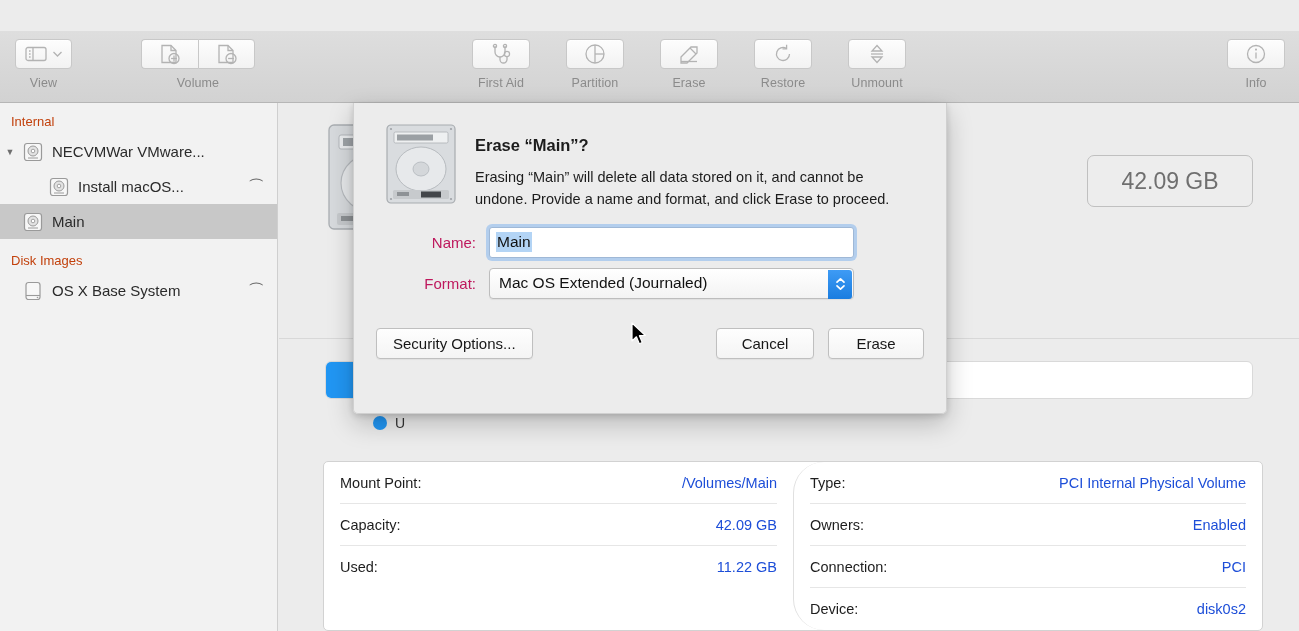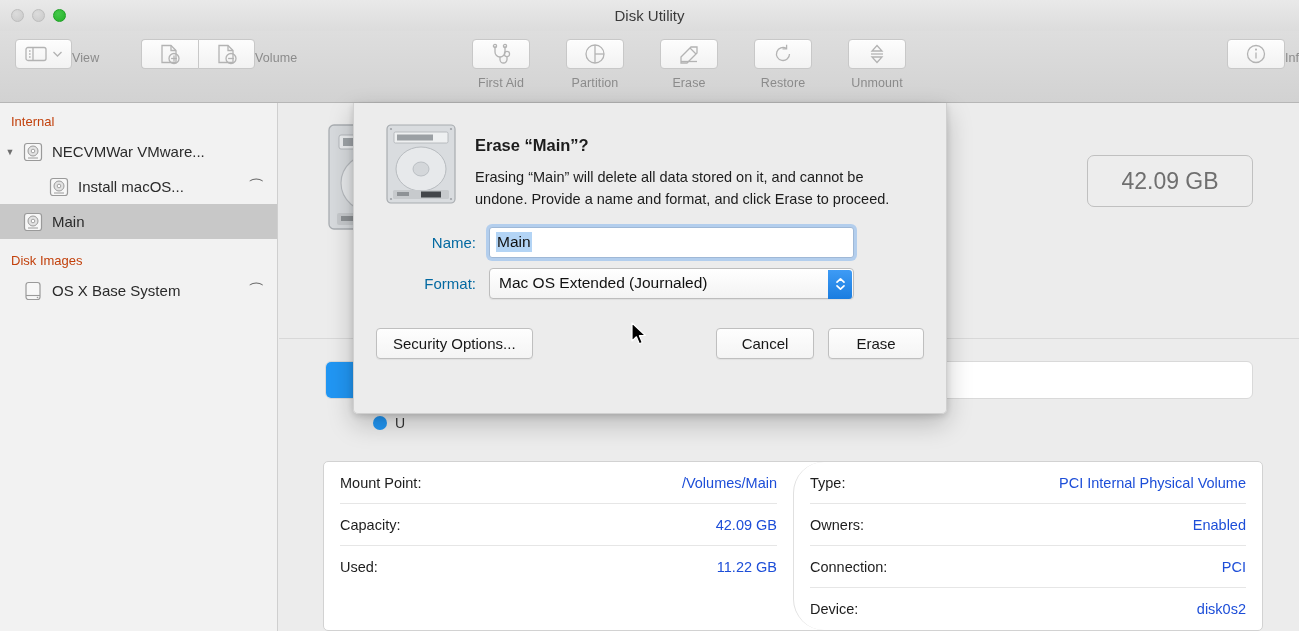--- a/index.html
+++ b/index.html
@@ -35,21 +35,21 @@
     line-height: 31px; text-align: center;
     font-size: 15px; color: #3a3a3a; font-weight: 400;
   }
 
   
   .toolbar {
     position: absolute; top: 31px; left: 0; width: 1299px; height: 72px;
     background: linear-gradient(to bottom, #dededeff 0%, #d2d2d2 100%);
     border-bottom: 1px solid #b6b6b6;
   }
-  .tb-group { position: absolute; display: flex; align-items: center; }
+  .tb-group { position: absolute; display: flex; flex-direction: column; align-items: center; }
   .tb-btn {
     height: 30px; min-width: 50px;
     background: linear-gradient(to bottom, #fdfdfd, #f2f2f2);
     border: 1px solid #c8c8c8;
     border-radius: 4px;
     display: flex; align-items: center; justify-content: center;
     box-shadow: 0 1px 0 rgba(255,255,255,.7) inset;
   }
   .tb-label { font-size: 12.5px; color: #8b8b8b; margin-top: 7px; letter-spacing: .1px; }
 
@@ -183,21 +183,21 @@
   .sheet-icon { flex: 0 0 80px; }
   .sheet-text { margin-left: 14px; padding-top: 14px; }
   .sheet-title { font-size: 16.5px; font-weight: bold; color: #1c1c1c; }
   .sheet-body {
     margin-top: 11px; font-size: 14.5px; color: #1c1c1c;
     line-height: 1.55; width: 430px;
   }
   .form-row { display: flex; align-items: center; margin-top: 0; }
   .form-label {
     width: 135px; text-align: right; padding-right: 13px;
-    font-size: 15px; color: #0369a1;
+    font-size: 15px; color: #be185d;
   }
   .name-field {
     width: 365px; height: 31px;
     background: #fff;
     border: 1px solid #9fb8d6;
     border-radius: 3px;
     box-shadow: 0 0 0 3px rgba(110,170,240,.45);
     display: flex; align-items: center; padding: 0 6px;
     font-size: 15.5px; color: #111;
   }
@@ -232,28 +232,20 @@
   .btn-spacer { flex: 1; }
   .btn + .btn { margin-left: 14px; }
   #erase-confirm-btn { min-width: 96px; }
   #cancel-btn { min-width: 98px; }
 </style>
 </head>
 <body>
 
 <div id="app">
 
-  <div class="titlebar">
-    <div class="traffic">
-      <span class="tl close"></span>
-      <span class="tl min"></span>
-      <span class="tl zoom"></span>
-    </div>
-    <div class="win-title">Disk Utility</div>
-  </div>
 
   <div class="toolbar">
 
     <div class="tb-group" id="view-group">
       <div class="tb-btn" id="view-btn">
         <span>
           <svg width="22" height="16" viewBox="0 0 22 16">
             <rect class="ic" x="1" y="1.5" width="20" height="13" rx="2"></rect>
             <line class="ic" x1="8" y1="1.5" x2="8" y2="14.5"></line>
             <line class="ic" x1="4" y1="5" x2="5.6" y2="5"></line>

